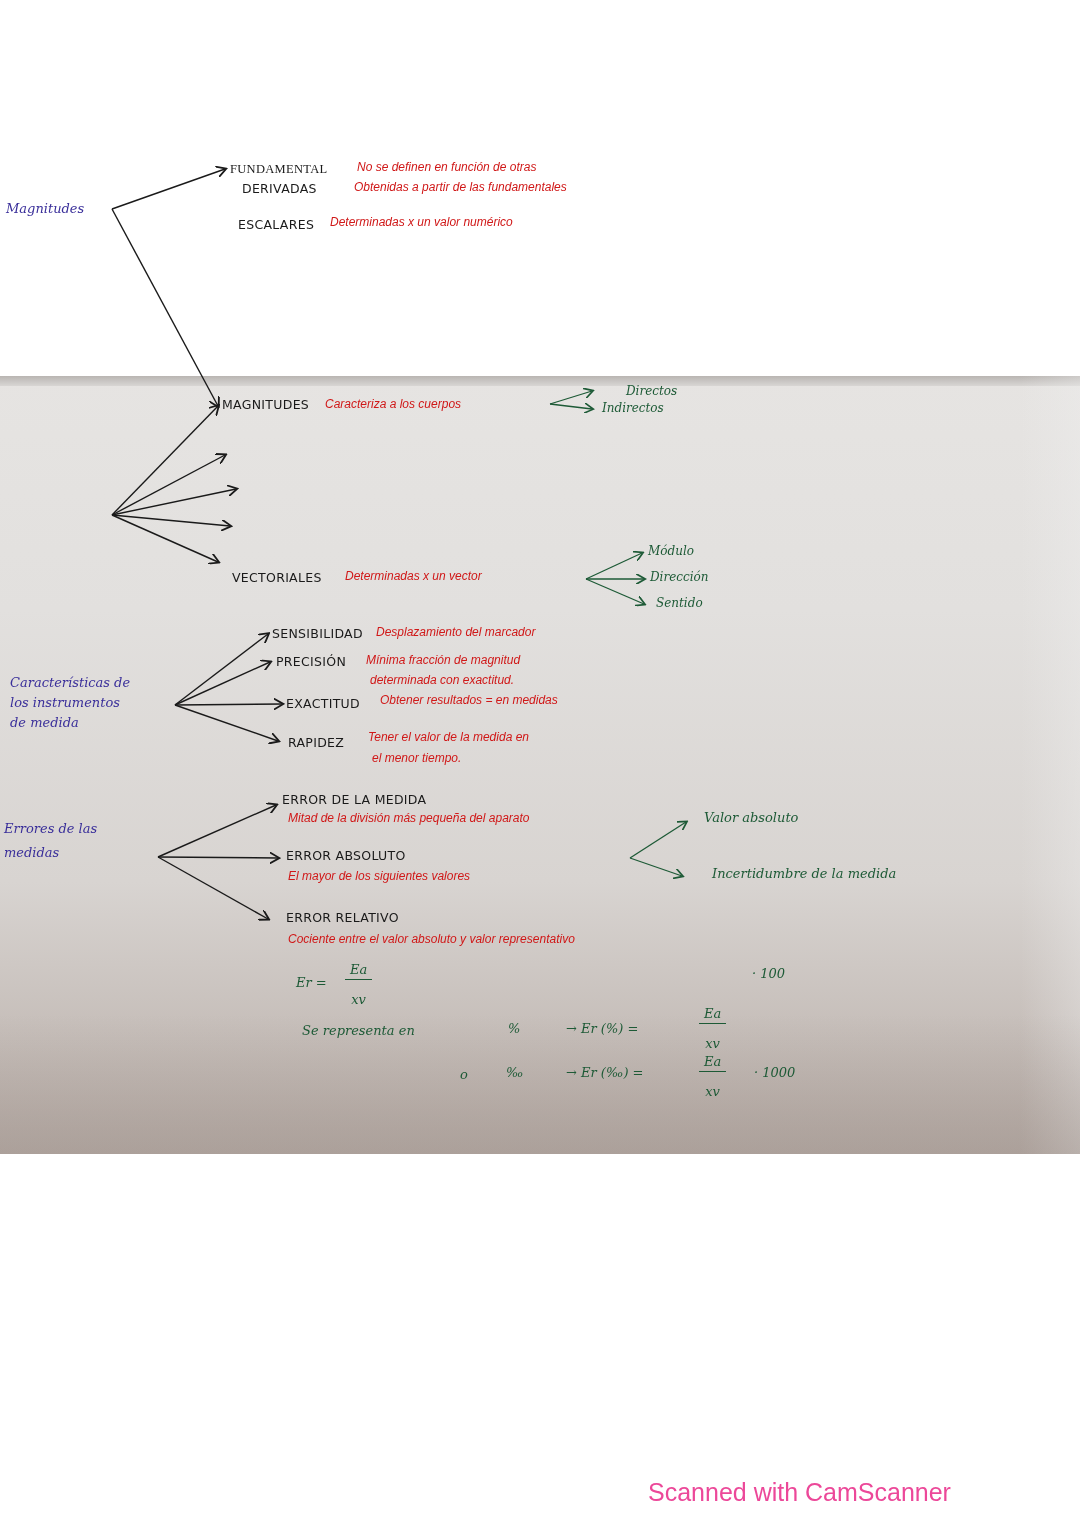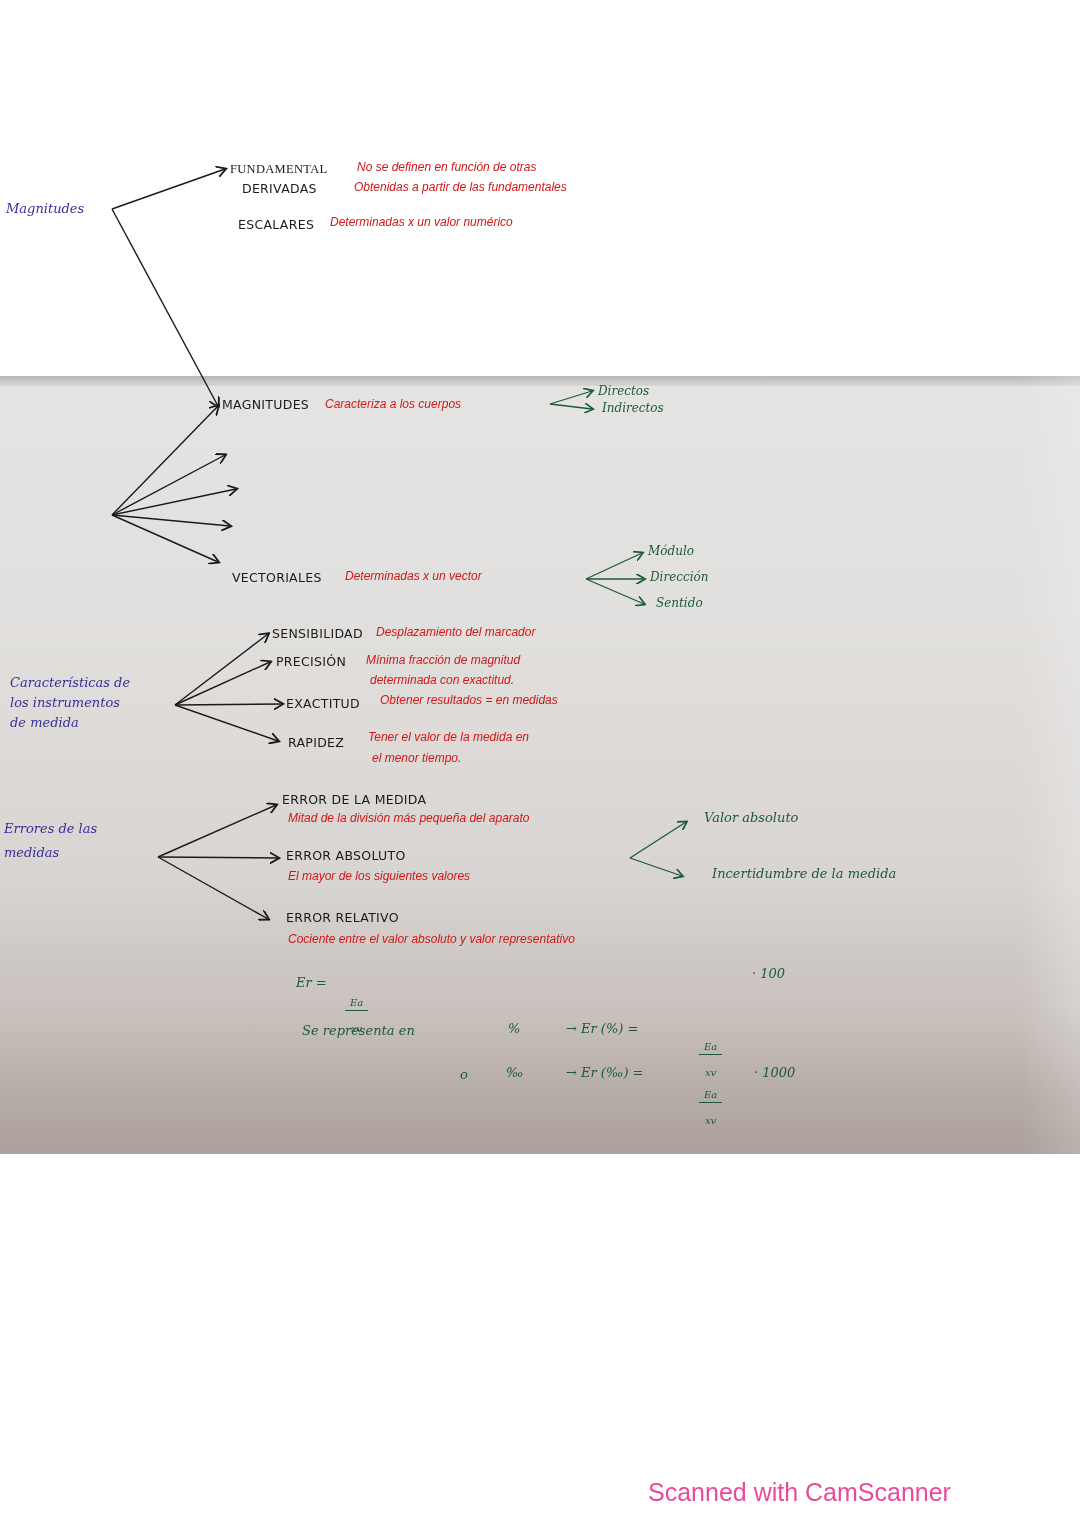--- a/index.html
+++ b/index.html
@@ -25,21 +25,21 @@
     }
 
     svg.arrows { position: absolute; left: 0; top: 0; width: 1080px; height: 1528px; pointer-events: none; }
 
     .t { position: absolute; white-space: nowrap; font-family: "DejaVu Sans", sans-serif; line-height: 1; }
     .cap { font-size: 12.5px; letter-spacing: 0.3px; color: #1a1a1a; }
     .red { font-size: 12px; color: #d01818; font-family: Liberation Sans, sans-serif; font-style: italic; }
     .green { font-size: 13px; color: #1d5a36; font-family: "DejaVu Serif", serif; font-style: italic; }
     .blue { font-size: 13px; color: #3a2f9a; font-family: "DejaVu Serif", serif; font-style: italic; }
 
-    .frac { position: absolute; display: inline-flex; flex-direction: column; align-items: center; color: #1d5a36; font-family: "DejaVu Serif", serif; font-style: italic; font-size: 10px; margin-top: 35px; }
+    .frac { position: absolute; display: inline-flex; flex-direction: column; align-items: center; color: #1d5a36; font-family: "DejaVu Serif", serif; font-style: italic; font-size: 13px; }
     .frac .num { padding: 0 6px 2px; }
     .frac .den { border-top: 1.3px solid #1d5a36; padding: 12px 6px 0; }
 
     .watermark {
       position: absolute; left: 648px; top: 1478px;
       font-family: "Liberation Sans", sans-serif; font-size: 25px; color: #ec4899;
     }
   </style>
 </head>
 <body>
@@ -88,21 +88,21 @@
     <line x1="586" y1="579" x2="644" y2="604"></line>
     <line x1="630" y1="858" x2="686" y2="822"></line>
     <line x1="630" y1="858" x2="682" y2="876"></line>
   </g>
 </svg>
 
 <div class="t blue" style="left:6px; top:202px;">Magnitudes</div>
 
 <div class="t cap" style="left:222px; top:399px;">MAGNITUDES</div>
 <div class="t red" style="left:325px; top:398px;">Caracteriza a los cuerpos</div>
-<div class="t green" style="left:598px; top:385px; font-size:12px;text-align:right;">Directos</div>
+<div class="t green" style="left:626px; top:385px; font-size:12px;text-align:right;">Directos</div>
 <div class="t green" style="left:602px; top:402px; font-size:12px;">Indirectos</div>
 
 <div class="t cap" style="left:230px; top:163px;font-family:Liberation Serif, serif;">FUNDAMENTAL</div>
 <div class="t red" style="left:357px; top:161px;">No se definen en función de otras</div>
 
 <div class="t cap" style="left:242px; top:183px;">DERIVADAS</div>
 <div class="t red" style="left:330px; top:181px;margin-left:24px;">Obtenidas a partir de las fundamentales</div>
 
 <div class="t cap" style="left:238px; top:219px;">ESCALARES</div>
 <div class="t red" style="left:330px; top:216px;">Determinadas x un valor numérico</div>

